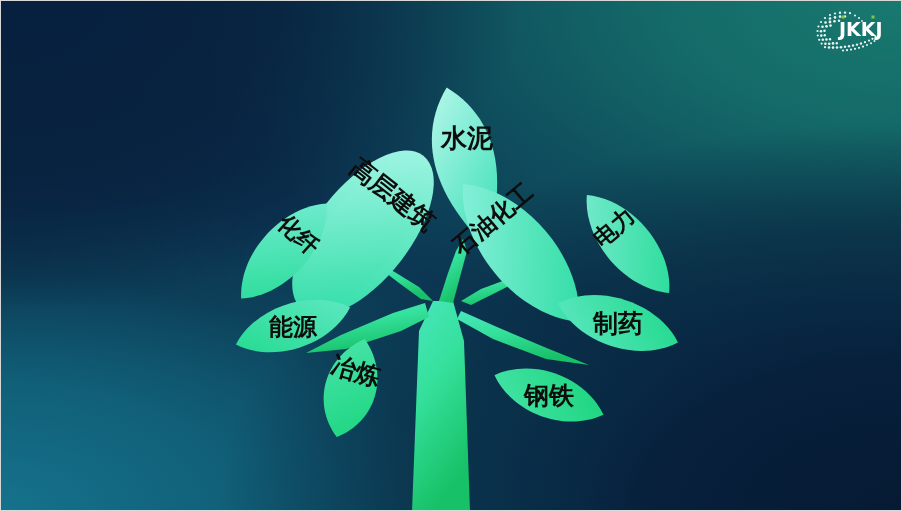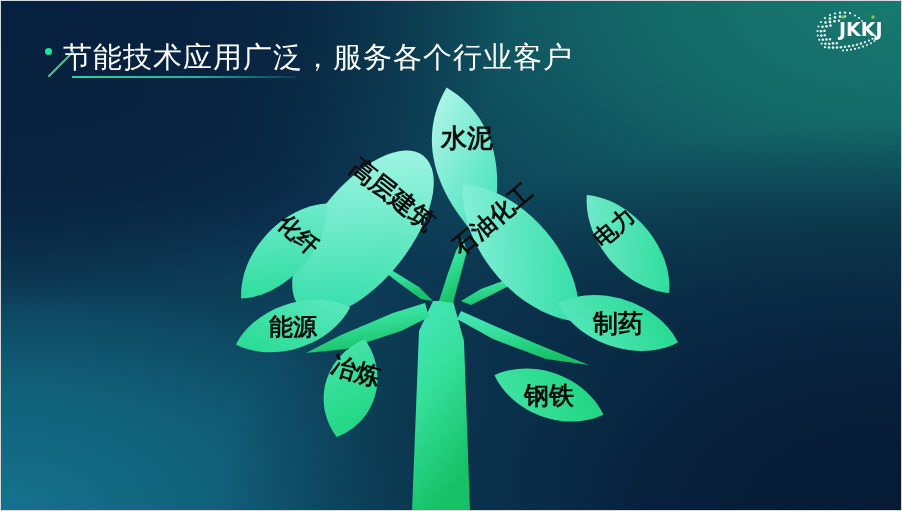--- a/index.html
+++ b/index.html
@@ -232,26 +232,20 @@
 
         <g transform="translate(548,394) rotate(-70)">
           <path d="M0,-58 C30,-28 30,28 0,58 C-30,28 -30,-28 0,-58 Z" fill="url(#leafI)"></path>
           <text class="leaf-label" transform="rotate(70)" x="0" y="9" font-size="25" text-anchor="middle">钢铁</text>
         </g>
 
       </g>
     </svg>
   </div>
 
-  <div class="title-wrap">
-    <span class="accent-dot"></span>
-    <span class="accent-diag"></span>
-    <span class="accent-underline"></span>
-    <div class="title-text">节能技术应用广泛，服务各个行业客户</div>
-  </div>
 
   <div class="logo">
     <svg viewBox="0 0 74 46" xmlns="http://www.w3.org/2000/svg">
       <g fill="#ffffff" opacity="0.92">
         <circle cx="17" cy="6" r="1.1"></circle>
           <circle cx="22" cy="4.5" r="1.1"></circle>
         <circle cx="27" cy="3.8" r="1.2"></circle>
           <circle cx="32" cy="3.6" r="1.2"></circle>
         <circle cx="37" cy="4.2" r="1.1"></circle>
           <circle cx="12" cy="9" r="1.1"></circle>

